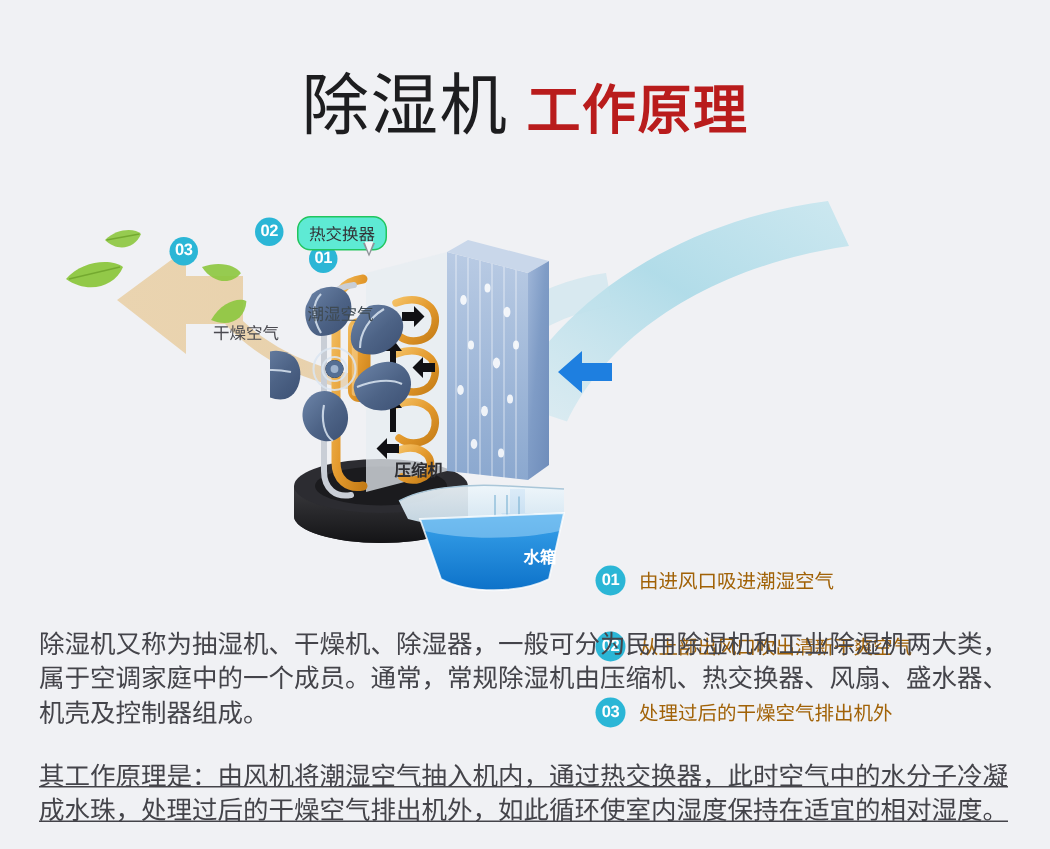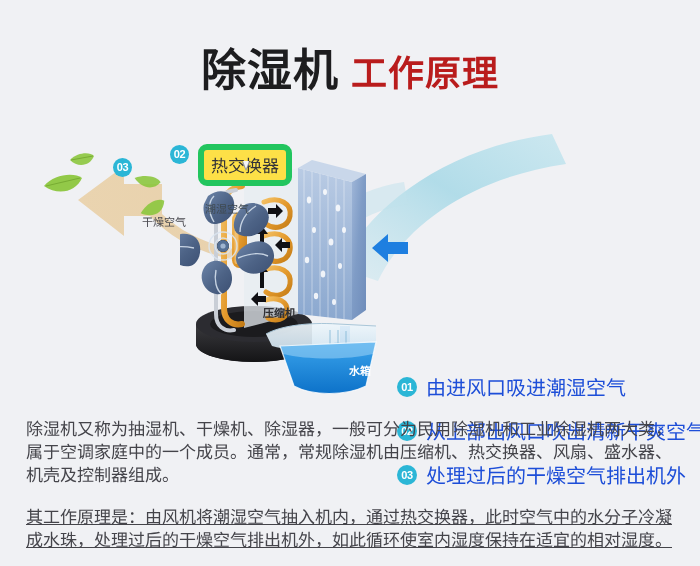--- a/index.html
+++ b/index.html
@@ -26,21 +26,21 @@
   .title-wrap {
     position: absolute;
     left: 0;
     top: 34px;
     width: 700px;
     text-align: center;
     white-space: nowrap;
   }
   .title-a {
     font-size: 45px;
-    font-weight: bold;
+    font-weight: normal;
     color: #1d1d1f;
     letter-spacing: 1px;
   }
   .title-b {
     font-size: 36px;
     font-weight: bold;
     color: #b91c1c;
     letter-spacing: 1px;
     margin-left: 12px;
   }
@@ -127,24 +127,24 @@
     left: 170px;
     top: 26px;
     width: 140px;
     height: 40px;
   }
   .hx-bubble {
     position: absolute;
     left: 28px;
     top: 0px;
     padding: 2px 7px 3px 7px;
-    border: 6px solid #22c55e;
+    border: 1px solid #22c55e;
     border-radius: 9px;
-    background: #fde047;
-    font-size: 17px;
+    background: #5eead4;
+    font-size: 11px;
     color: #333338;
     white-space: nowrap;
   }
   .hx-tail {
     position: absolute;
     left: 72px;
     top: 18px;
     width: 0; height: 0;
     border-left: 4px solid transparent;
     border-right: 4px solid transparent;
@@ -198,22 +198,22 @@
     background: #2bb6d6;
     color: #ffffff;
     font-size: 11px;
     font-weight: bold;
     line-height: 20px;
     text-align: center;
     letter-spacing: -0.3px;
   }
   .step-text {
     margin-left: 9px;
-    font-size: 20px;
-    color: #1d4ed8;
+    font-size: 13px;
+    color: #a16207;
     white-space: nowrap;
   }
 
   
   .body-copy {
     position: absolute;
     left: 26px;
     top: 418px;
     width: 652px;
   }

